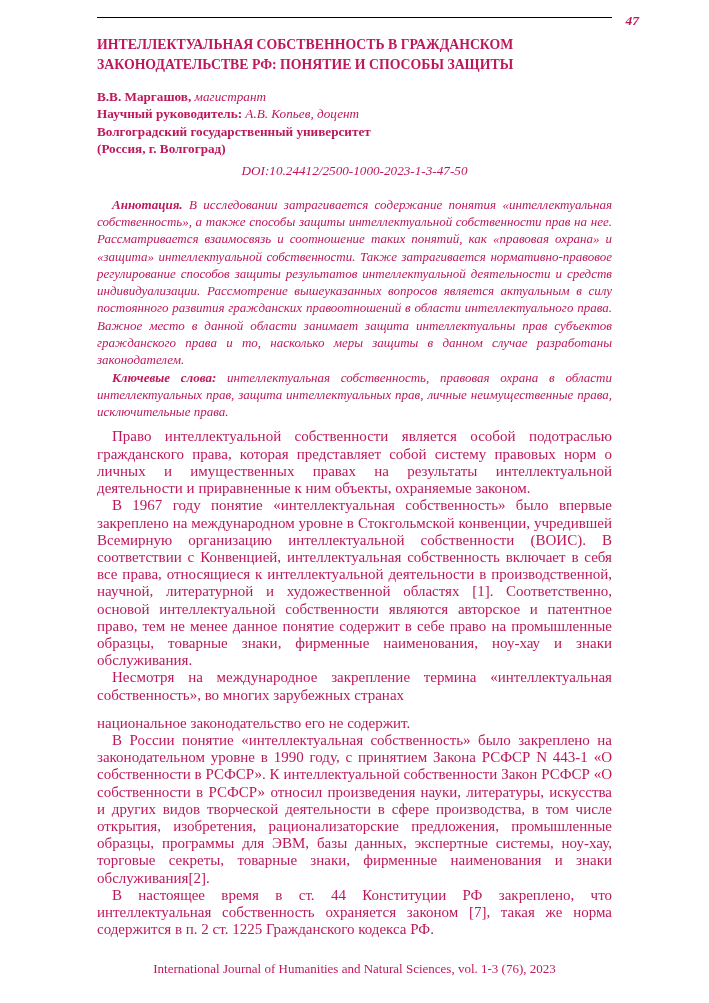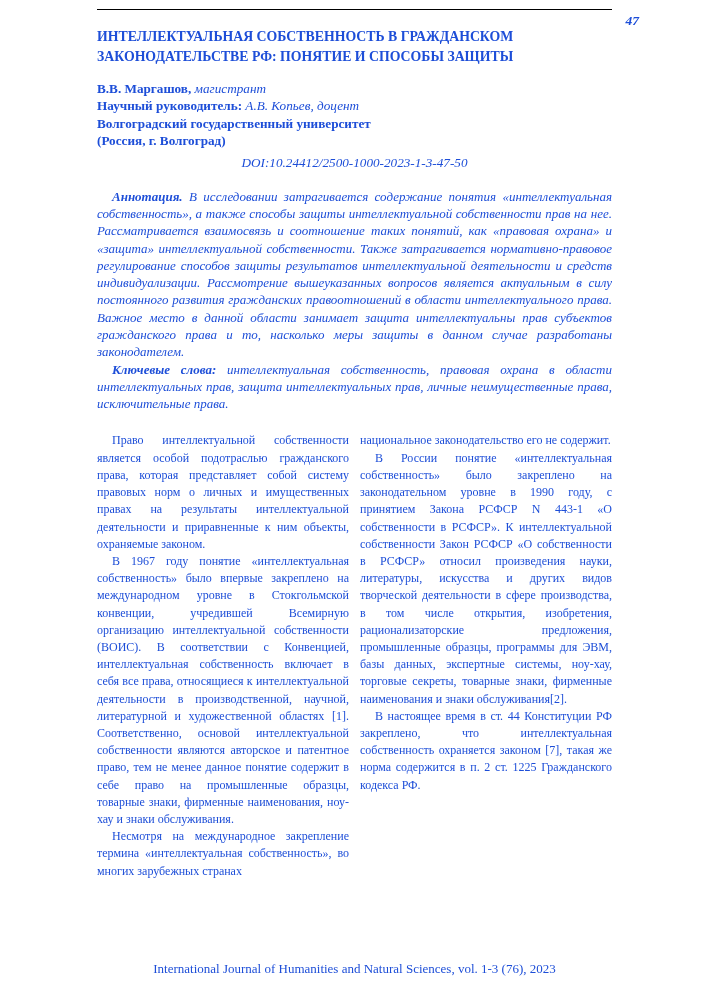--- a/index.html
+++ b/index.html
@@ -2,23 +2,23 @@
 <html lang="ru"><head>
 <meta charset="utf-8">
 <style>
   html, body { margin: 0; padding: 0; background: #ffffff; }
   .page {
     position: relative;
     width: 709px;
     height: 1003px;
     margin: 0 auto;
     box-sizing: border-box;
-    padding: 4px 97px;
+    padding: 12px 97px;
     background: #ffffff;
-    color: #1d4ed8;
+    color: #be185d;
     font-family: "Liberation Serif", "DejaVu Serif", serif;
     font-size: 13px;
     overflow: hidden;
   }
   .b  { font-weight: bold; }
   .i  { font-style: italic; }
   .bi { font-weight: bold; font-style: italic; }
   .page-number {
     position: absolute;
     top: 13px; right: 70px;
@@ -58,25 +58,26 @@
     margin: 0;
     font-style: italic;
     font-size: 13px;
     line-height: 17.3px;
     text-align: justify;
     text-indent: 15px;
     hyphens: auto;
   }
   .abstract { margin-top: 17px; }
   .columns {
-    margin-top: 20px;
+    margin-top: 8px;
     display: flex;
     gap: 11px;
-    font-size: 12px;
+    font-size: 15px;
     line-height: 17.2px;
+    flex-direction: column;
   }
   .col { flex: 1 1 0; min-width: 0; }
   .col p {
     margin: 0;
     text-align: justify;
     text-indent: 15px;
     hyphens: auto;
   }
   .col p.cont { text-indent: 0; }
   .footer {

